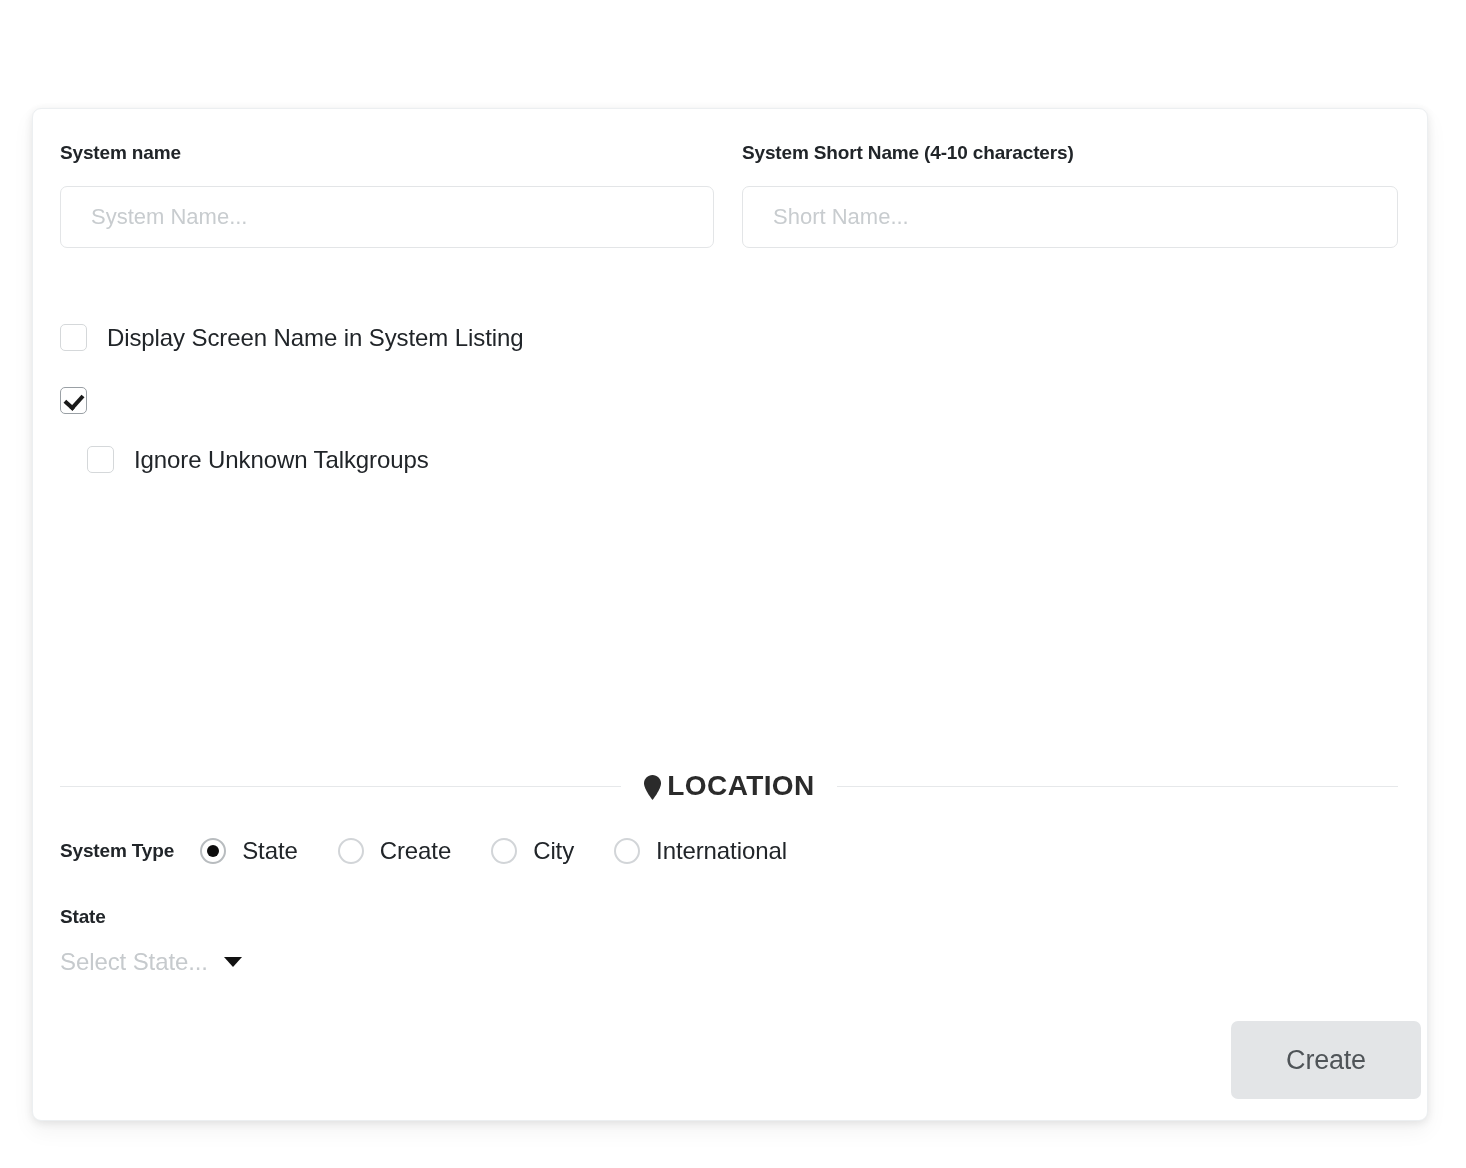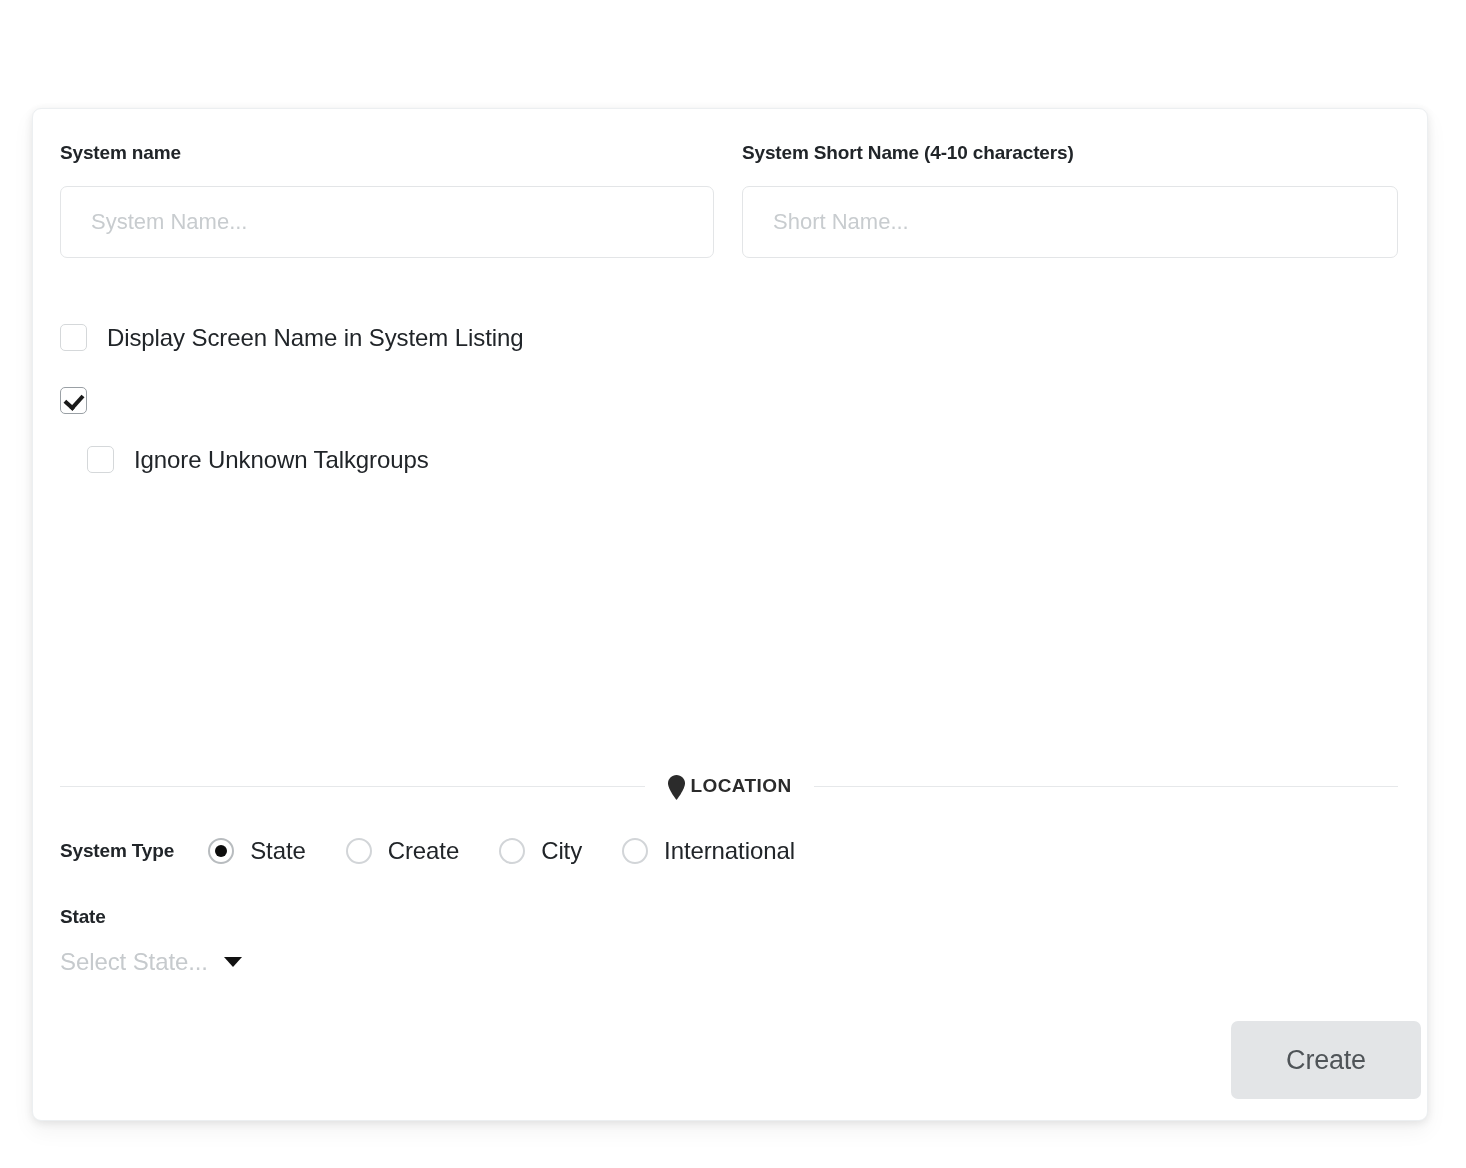--- a/index.html
+++ b/index.html
@@ -74,21 +74,21 @@
     width: 1338px;
     height: 150px;
   }
   .col-left  { position: absolute; left: 0;   top: 0; width: 654px; }
   .col-right { position: absolute; left: 682px; top: 0; width: 656px; }
 
   .text-input {
     display: block;
     box-sizing: border-box;
     width: 100%;
-    height: 72px;
+    height: 62px;
     margin-top: 22px;
     padding: 0 30px;
     font-family: "Liberation Sans", sans-serif;
     font-size: 22px;
     color: #212529;
     background: #ffffff;
     border: 1px solid #e3e5e7;
     border-radius: 7px;
     outline: none;
   }
@@ -187,21 +187,21 @@
   }
   .divider .rule {
     flex: 1 1 auto;
     height: 1px;
     background: #e6e8ea;
   }
   .divider-label {
     display: flex;
     align-items: center;
     padding: 0 22px;
-    font-size: 19px;
+    font-size: 28px;
     font-weight: 700;
     letter-spacing: 0.4px;
     color: #2b2b2b;
     white-space: nowrap;
   }
   .pin-icon {
     display: inline-block;
     width: 19px;
     height: 25px;
     margin-right: 5px;
@@ -212,21 +212,21 @@
   
   .type-row {
     position: absolute;
     left: 0;
     top: 722px;
     width: 1338px;
     height: 40px;
     display: flex;
     align-items: center;
   }
-  .type-row .field-label { margin-right: 34px; }
+  .type-row .field-label { margin-right: 26px; }
 
   .radio-item {
     display: flex;
     align-items: center;
     margin-right: 40px;
   }
   .radio-item:last-child { margin-right: 0; }
 
   .radio {
     flex: 0 0 auto;

